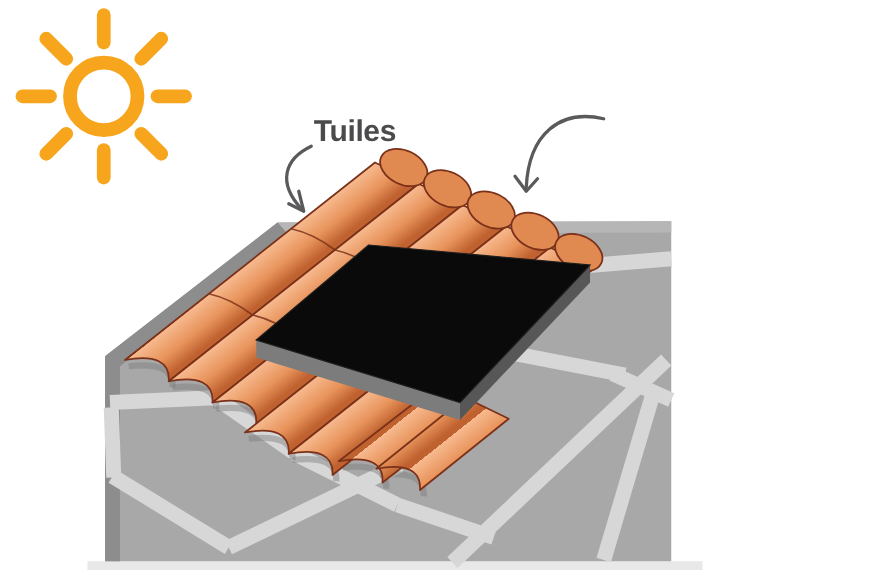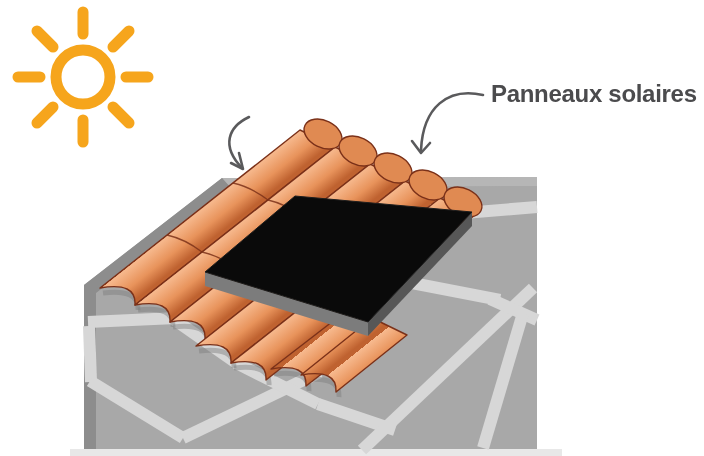--- a/index.html
+++ b/index.html
@@ -127,16 +127,16 @@
         <path d="M249,117 C228,127 221,146 242,168"></path>
         <path d="M231,163 L243,169 L239,153"></path>
       </g>
       <g>
         <path d="M483,95 C448,87 423,107 421,150"></path>
         <path d="M412,141 L421,153 L430,143"></path>
       </g>
     </g>
   </svg>
 
+  <div class="label" id="tuiles-label">Tuiles</div>
 
-  <div class="label" id="panneaux-label">Panneaux solaires</div>
 
 </div>
 
 </body></html>

